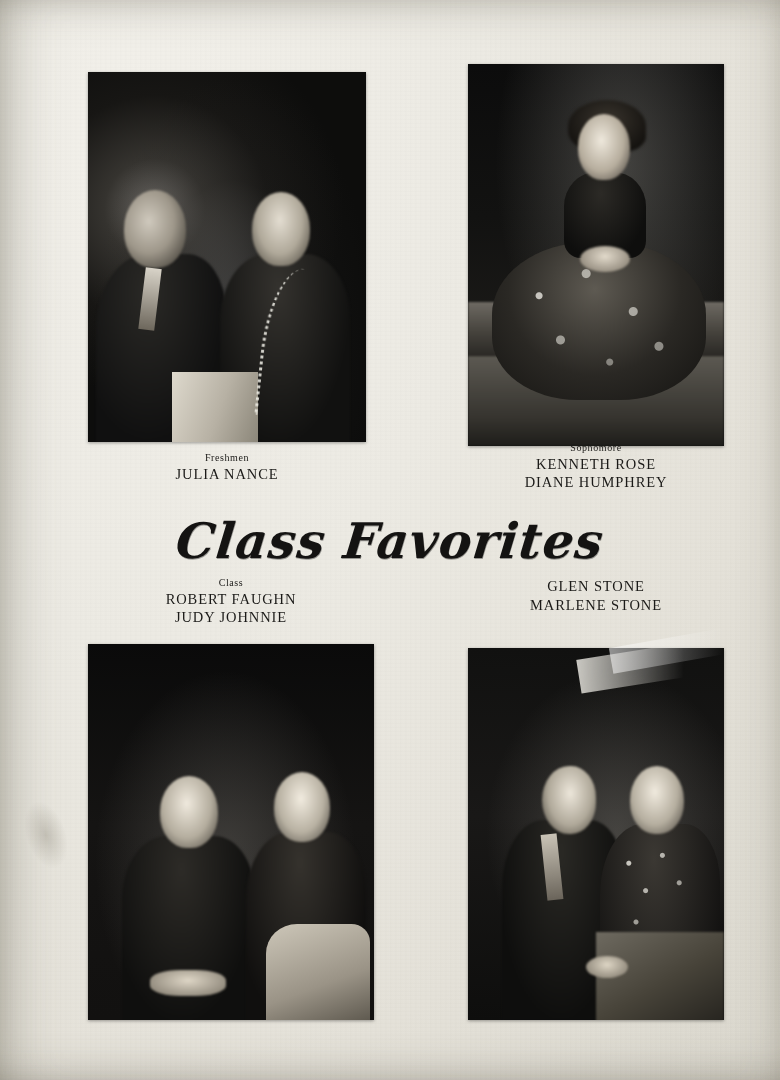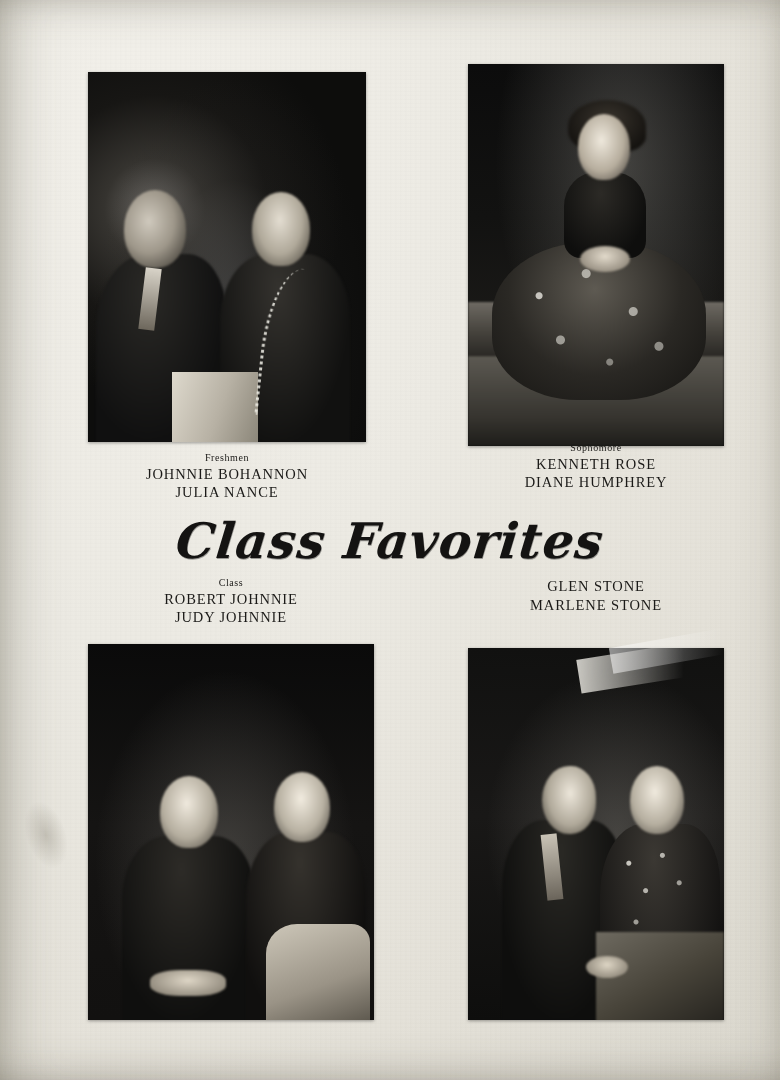--- a/index.html
+++ b/index.html
@@ -346,35 +346,34 @@
       <div class="skirt"></div>
       <div class="bodice"></div>
       <div class="hands"></div>
       <div class="hair"></div>
       <div class="head"></div>
     </div>
   </div>
 
   <div class="caption" id="caption-freshmen">
     <div class="cls">Freshmen</div>
-    <div class="nm">JOHNNIE BOHANNON</div>
     <div class="nm">JULIA NANCE</div>
   </div>
 
   <div class="caption" id="caption-sophomore">
     <div class="cls">Sophomore</div>
     <div class="nm">KENNETH ROSE</div>
     <div class="nm">DIANE HUMPHREY</div>
   </div>
 
   <div id="page-title">Class Favorites</div>
 
   <div class="caption" id="caption-junior">
     <div class="cls">Class</div>
-    <div class="nm">ROBERT JOHNNIE</div>
+    <div class="nm">ROBERT FAUGHN</div>
     <div class="nm">JUDY JOHNNIE</div>
   </div>
 
   <div class="caption" id="caption-senior">
     <div class="nm">GLEN STONE</div>
     <div class="nm">MARLENE STONE</div>
   </div>
 
   <div class="photo" id="photo-junior">
     <div class="frame-inner">

